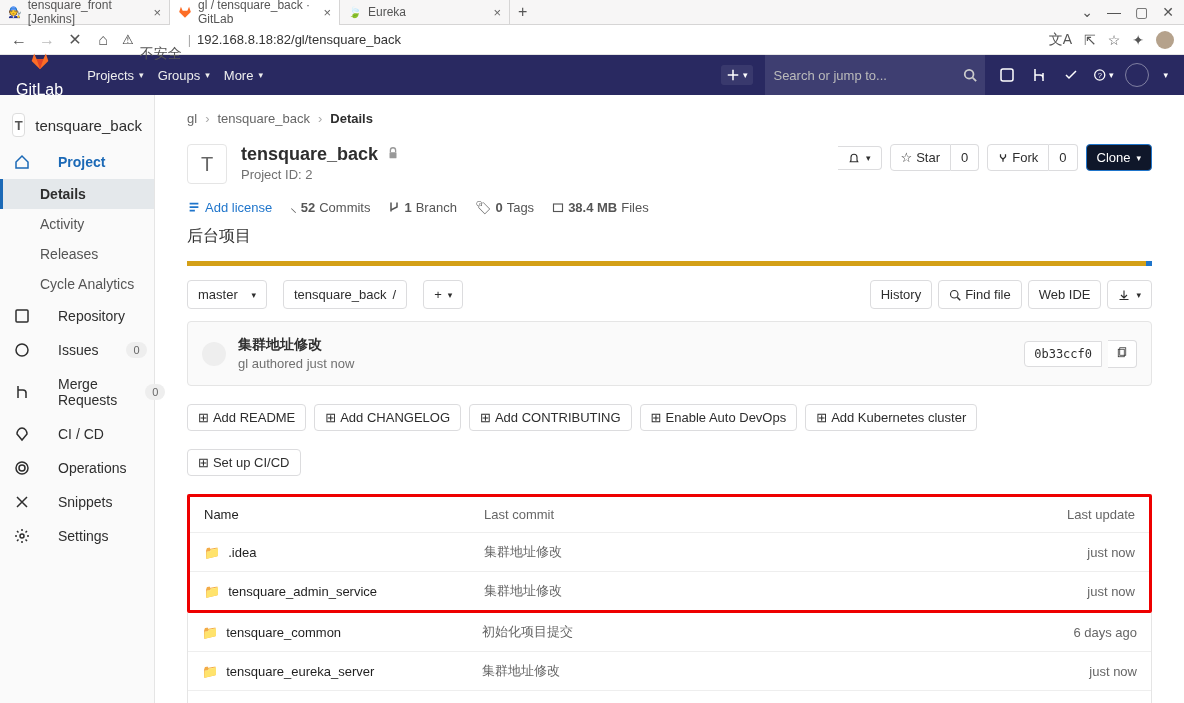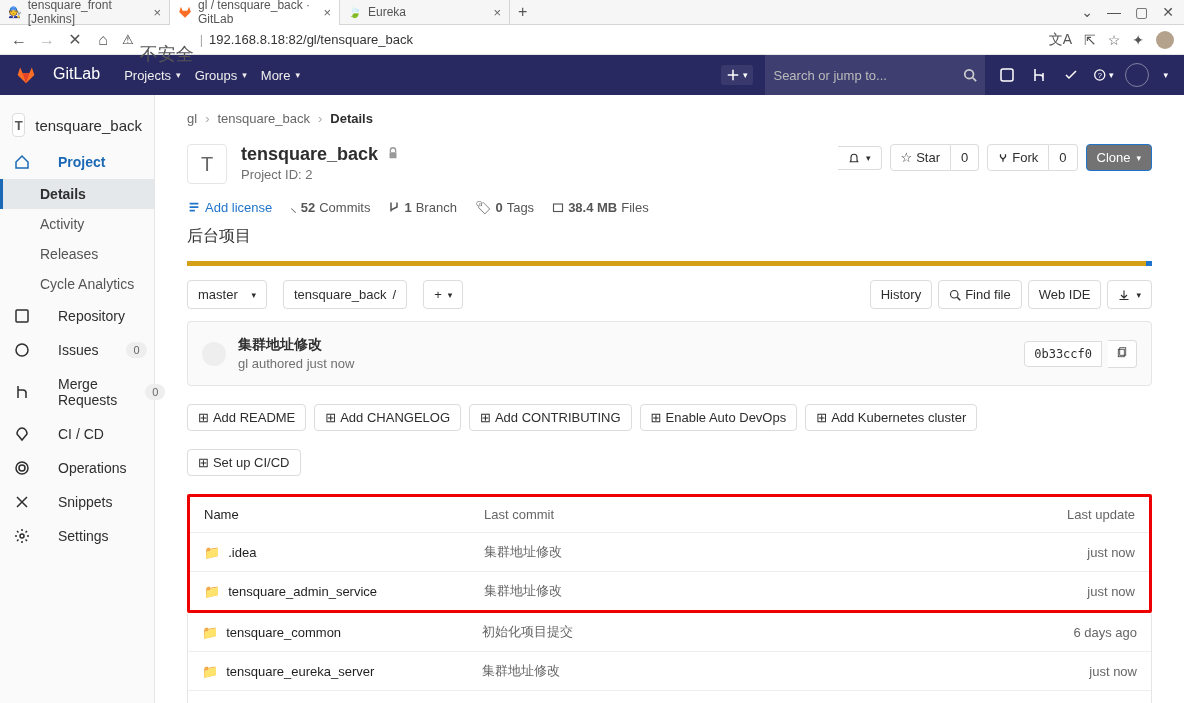--- a/index.html
+++ b/index.html
@@ -9,27 +9,27 @@
 .browser-tabs { height: 25px; background: #f7f6f6; display: flex; align-items: center; border-bottom: 1px solid #d6d5d5; }
 .browser-tab { display: flex; align-items: center; padding: 0 8px; height: 25px; gap: 6px; font-size: 12px; color: #555; border-right: 1px solid #d6d5d5; min-width: 170px; max-width: 170px; }
 .browser-tab.active { background: #fff; }
 .browser-tab .fav { width: 14px; height: 14px; display: inline-flex; align-items: center; justify-content: center; font-size: 11px; }
 .browser-tab .close { margin-left: auto; color: #666; font-size: 13px; }
 .tab-plus { padding: 0 8px; color: #555; font-size: 16px; }
 .win-controls { margin-left: auto; display: flex; gap: 14px; padding-right: 10px; color: #555; }
 .addr-bar { height: 30px; display: flex; align-items: center; gap: 10px; padding: 0 10px; border-bottom: 1px solid #e5e5e5; background: #fff; }
 .addr-bar .nav-icon { color: #555; font-size: 16px; width: 18px; text-align: center; }
 .addr-url { display: flex; align-items: center; gap: 6px; flex: 1; font-size: 13px; color: #333; }
-.addr-url .warn { font-size: 18px; color: #555; margin-top: 28px; }
+.addr-url .warn { font-size: 14px; color: #555; margin-top: 28px; }
 .addr-right { display: flex; gap: 12px; align-items: center; color: #555; }
 .addr-right .avatar-circle { width: 18px; height: 18px; border-radius: 50%; background: #b5a28c; }
 
 
 .gl-header { height: 40px; background: #292961; color: #fff; display: flex; align-items: center; padding: 0 16px; gap: 14px; font-size: 13px; }
-.gl-logo { display: flex; align-items: flex-start; gap: 17px; font-weight: 500; font-size: 16px; }
+.gl-logo { display: flex; align-items: center; gap: 10px; font-weight: 500; font-size: 16px; flex-direction: column; }
 .gl-fox { width: 20px; height: 20px; }
 .gl-menu { display: flex; gap: 14px; margin-left: 10px; }
 .gl-menu-item { display: flex; align-items: center; gap: 3px; color: #eee; cursor: pointer; }
 .gl-right { margin-left: auto; display: flex; align-items: center; gap: 12px; }
 .gl-plus { display: flex; align-items: center; gap: 2px; background: rgba(255,255,255,0.08); padding: 4px 6px; border-radius: 3px; }
 .gl-search { display: flex; align-items: center; background: rgba(255,255,255,0.1); padding: 20px 8px; border-radius: 4px; width: 220px; }
 .gl-search input { background: transparent; border: none; color: #ccc; outline: none; flex: 1; font-size: 13px; }
 .gl-search input::placeholder { color: #bbb; }
 .gl-icon-btn { width: 20px; height: 20px; display: flex; align-items: center; justify-content: center; cursor: pointer; }
 .gl-user { width: 24px; height: 24px; border: 1px solid rgba(255,255,255,0.4); border-radius: 50%; display: flex; }
@@ -56,21 +56,21 @@
 .proj-header { display: flex; align-items: flex-start; margin-bottom: 14px; }
 .proj-avatar { width: 40px; height: 40px; border: 1px solid #e5e5e5; border-radius: 4px; display: flex; align-items: center; justify-content: center; font-size: 20px; color: #666; margin-right: 14px; }
 .proj-title-row { display: flex; align-items: center; gap: 8px; font-size: 18px; font-weight: 600; }
 .proj-subtitle { font-size: 13px; color: #707070; margin-top: 2px; }
 .proj-actions { margin-left: auto; display: flex; gap: 8px; align-items: center; }
 .btn { border: 1px solid #dcdcde; background: #fff; color: #2e2e2e; padding: 5px 10px; border-radius: 4px; font-size: 13px; cursor: pointer; display: inline-flex; align-items: center; gap: 4px; }
 .btn-group { display: flex; }
 .btn-group .btn:first-child { border-radius: 4px 0 0 4px; }
 .btn-group .btn:last-child { border-radius: 0 4px 4px 0; border-left: none; }
 .btn.count { padding: 5px 10px; }
-.btn-primary { background: #737373; border-color: #1f75cb; color: #fff; }
+.btn-primary { background: #0f172a; border-color: #1f75cb; color: #fff; }
 
 .proj-meta { display: flex; gap: 18px; font-size: 13px; margin-bottom: 10px; align-items: center; flex-wrap: wrap; }
 .proj-meta .link { color: #1f75cb; cursor: pointer; display: inline-flex; align-items: center; gap: 4px; }
 .proj-meta .item { color: #555; display: inline-flex; align-items: center; gap: 4px; }
 .proj-desc { font-size: 16px; color: #333; margin-bottom: 14px; }
 .progress-bar { height: 5px; background: #d4a017; margin-bottom: 14px; position: relative; }
 .progress-bar::after { content:''; position:absolute; right:0; top:0; width:6px; height:5px; background:#1f75cb; }
 
 .repo-controls { display: flex; gap: 6px; margin-bottom: 12px; }
 .repo-controls .left { display: flex; gap: 16px; }

